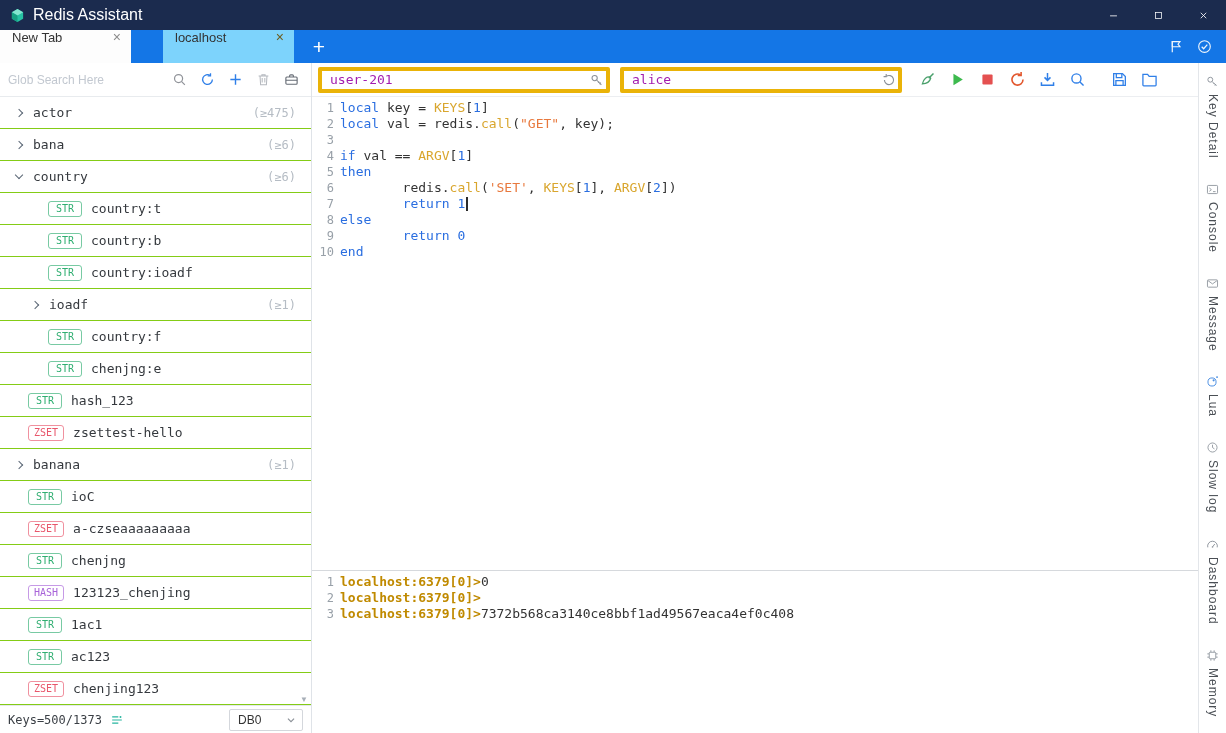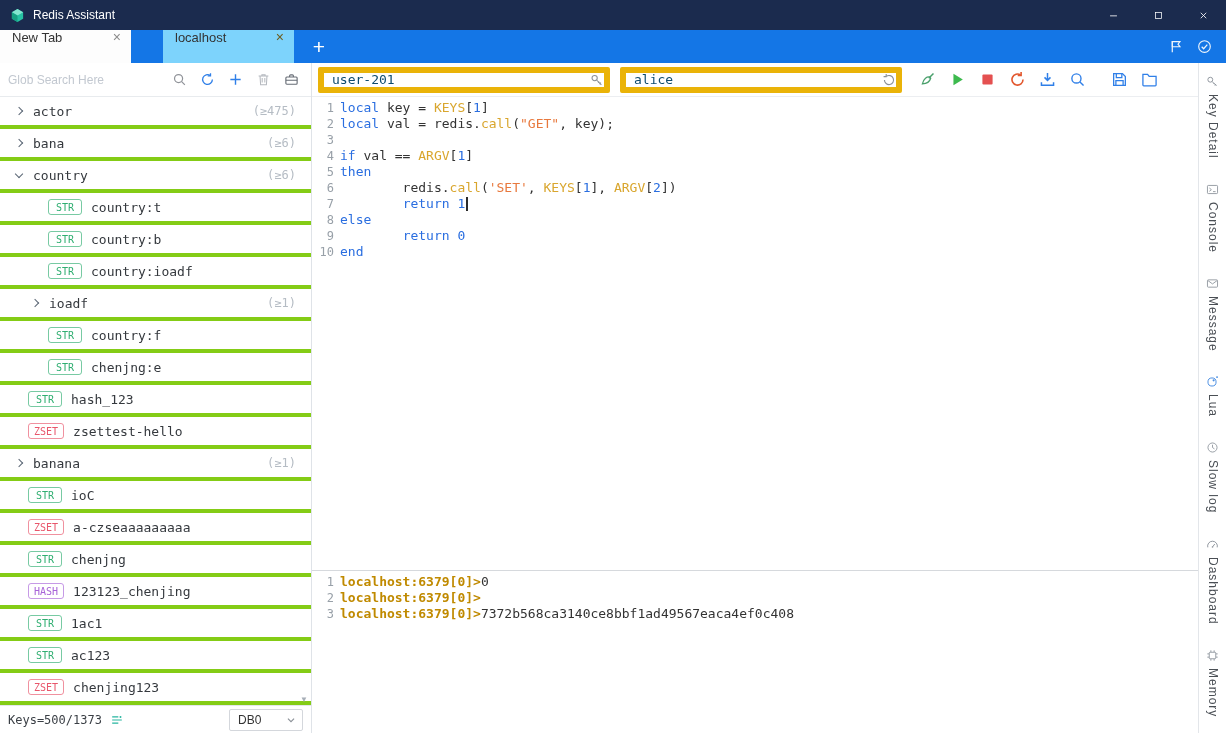--- a/index.html
+++ b/index.html
@@ -3,21 +3,21 @@
 <meta charset="utf-8">
 <style>
   * { margin:0; padding:0; box-sizing:border-box; }
   html,body { width:1226px; height:733px; overflow:hidden; font-family:"Liberation Sans", sans-serif; background:#fff; }
   .app { width:1226px; height:733px; display:flex; flex-direction:column; background:#fff; }
 
   .icon { display:inline-flex; align-items:center; justify-content:center; flex:none; }
   .icon svg { width:100%; height:100%; display:block; }
 
   
-  .titlebar { height:30px; background:#1b2b4e; display:flex; align-items:center; padding-left:10px; color:#fff; font-size:12px; flex:none; }
+  .titlebar { height:30px; background:#1b2b4e; display:flex; align-items:center; padding-left:10px; color:#fff; font-size:16px; flex:none; }
   .app-icon { width:15px; height:15px; margin-right:8px; }
   .win-controls { margin-left:auto; display:flex; height:100%; }
   .win-btn { width:45px; height:100%; display:flex; align-items:center; justify-content:center; color:#fff; cursor:default; }
   .win-btn svg { width:11px; height:11px; }
 
   
   .tabbar { height:33px; background:#1476e6; display:flex; align-items:center; padding-right:14px; flex:none; }
   .tab-strip { display:flex; height:100%; }
   .tab { width:131px; height:33px; background:#fdfdfd; display:flex; justify-content:space-between; padding:0 10px 0 12px; margin-right:8px; font-size:13px; color:#333; cursor:default; }
   .tab.active { background:#7dd3fc;margin-left:24px; }
@@ -35,42 +35,42 @@
   .glob-input { flex:1; min-width:0; border:none; outline:none; font-size:12px; color:#444; font-family:"Liberation Sans",sans-serif; }
   .glob-input::placeholder { color:#c2c8d0; }
   .s-ico { width:15px; height:15px; }
   .gray  { color:#909399; }
   .lgray { color:#b4b8be; }
   .dgray { color:#666c75; }
   .blue  { color:#2f7fe8; }
   .teal  { color:#27b5a0; }
 
   .tree { flex:1; overflow:hidden; position:relative; }
-  .tree-row { height:32px; display:flex; align-items:center; border-bottom:4px solid #84cc16; cursor:default; }
+  .tree-row { height:32px; display:flex; align-items:center; border-bottom:1px solid #84cc16; cursor:default; }
   .chev { width:6px; height:6px; border-right:1.4px solid #5a6674; border-bottom:1.4px solid #5a6674; display:inline-block; transform:rotate(-45deg); margin-right:11px; flex:none; }
   .chev.down { transform:rotate(45deg); margin-top:-3px; }
   .badge { display:inline-flex; justify-content:center; min-width:34px; padding:1.5px 5px; font:10px "DejaVu Sans Mono",monospace; border:1px solid; border-radius:3px; margin-right:9px; flex:none; }
   .badge-str  { color:#2fae71; border-color:rgba(47,174,113,.65); }
   .badge-zset { color:#e8566b; border-color:rgba(232,86,107,.65); }
   .badge-hash { color:#a864d8; border-color:rgba(168,100,216,.65); }
   .tree-label { font:13px "DejaVu Sans Mono",monospace; color:#35393e; white-space:nowrap; }
   .tree-count { margin-left:auto; padding-right:15px; color:#b5bcc4; font:12px "DejaVu Sans Mono",monospace; }
   .tree-scroll-down { position:absolute; right:3px; bottom:1px; font-size:8px; color:#a8afb8; line-height:1; }
 
   .sidebar-status { height:28px; flex:none; border-top:1px solid #e4e7eb; display:flex; align-items:center; padding:0 8px; gap:8px; }
   .keys-count { font:12px "DejaVu Sans Mono",monospace; color:#3a3f45; }
   .sidebar-status .s-ico { width:14px; height:14px; }
   .db-select { margin-left:auto; width:74px; height:22px; border:1px solid #d4d7dc; border-radius:2px; display:flex; align-items:center; justify-content:space-between; padding:0 4px 0 8px; font-size:12px; color:#333; cursor:default; }
   .db-select .caret { width:14px; height:14px; color:#8a9097; }
 
   
   .main { flex:1; display:flex; flex-direction:column; min-width:0; }
   .toolbar { height:34px; flex:none; display:flex; align-items:center; padding:0 6px; border-bottom:1px solid #eceef1; }
   .tb-input-wrap { position:relative; margin-right:10px; }
-  .tb-input-wrap input { height:26px; border:6px solid #eab308; border-radius:2px; padding:0 26px 0 8px; font:13px "DejaVu Sans Mono",monospace; color:#0c4a6e; outline:none; }
+  .tb-input-wrap input { height:26px; border:4px solid #eab308; border-radius:2px; padding:0 26px 0 8px; font:13px "DejaVu Sans Mono",monospace; color:#a21caf; outline:none; }
   .in-key { width:292px; }
   .in-arg { width:282px; }
   .in-ico { position:absolute; right:6px; top:6px; width:14px; height:14px; color:#8a9097; }
   .tb-ico { width:30px; height:26px; cursor:default; }
   .tb-ico svg { width:17px; height:17px; }
   .broom { color:#4aa06c; }
   .play  { color:#3dba4e; }
   .stop  { color:#e45050; }
   .redo  { color:#e2572e; }
   .gap   { margin-left:12px; }

